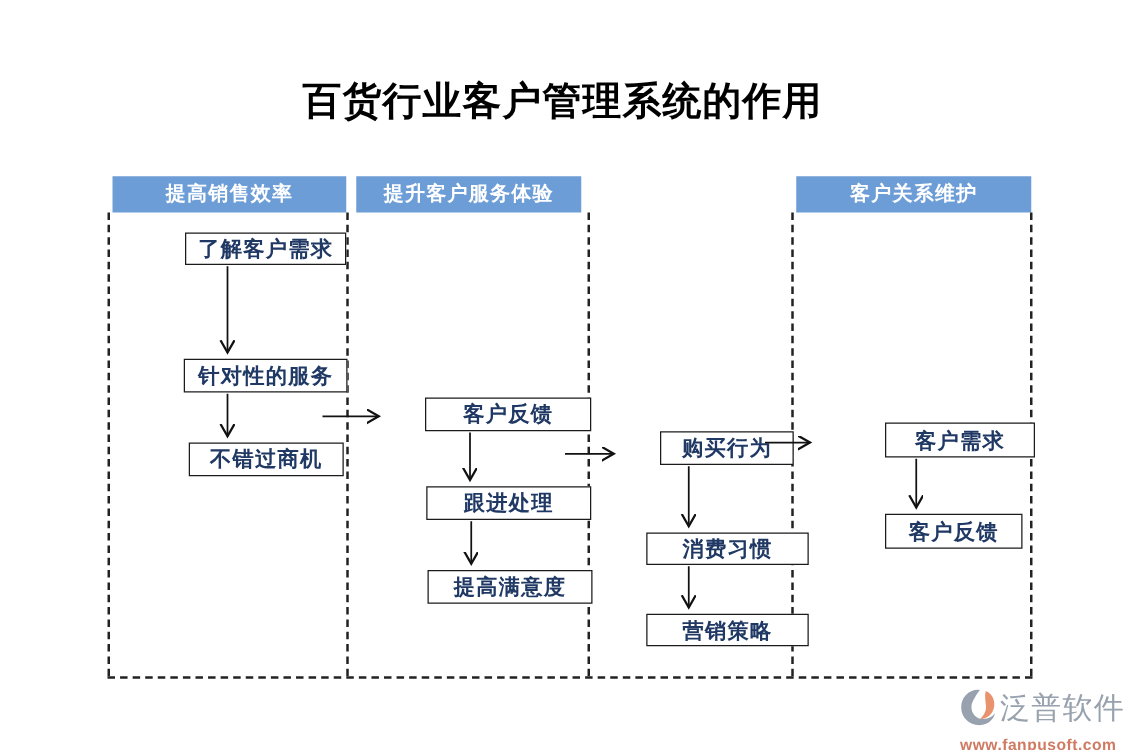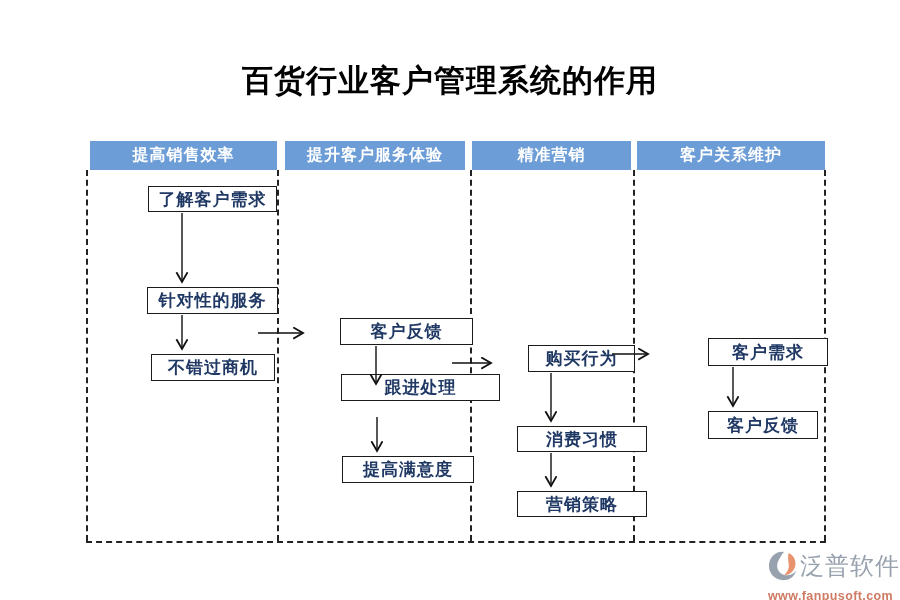--- a/index.html
+++ b/index.html
@@ -62,36 +62,35 @@
 </style>
 </head>
 <body>
 
 <div class="canvas">
 
   <h1 class="title">百货行业客户管理系统的作用</h1>
 
   <div class="col-header" style="left:90px;width:187px">提高销售效率</div>
   <div class="col-header" style="left:285px;width:180px">提升客户服务体验</div>
-  <div class="col-header" style="left:472px;width:159px">精准营销</div>
   <div class="col-header" style="left:637px;width:188px">客户关系维护</div>
 
   <div class="vdash" style="left:86px"></div>
   <div class="vdash" style="left:277px"></div>
   <div class="vdash" style="left:470px"></div>
   <div class="vdash" style="left:633px"></div>
   <div class="vdash" style="left:824px"></div>
   <div class="hdash"></div>
 
   <div class="fbox" style="left:118px;top:186px;width:129px;height:26px">了解客户需求</div>
   <div class="fbox" style="left:117px;top:287px;width:131px;height:27px">针对性的服务</div>
   <div class="fbox" style="left:121px;top:354px;width:124px;height:27px">不错过商机</div>
 
   <div class="fbox" style="left:310px;top:318px;width:133px;height:27px">客户反馈</div>
-  <div class="fbox" style="left:311px;top:374px;width:159px;height:27px">跟进处理</div>
+  <div class="fbox" style="left:311px;top:389px;width:132px;height:27px">跟进处理</div>
   <div class="fbox" style="left:312px;top:456px;width:132px;height:27px">提高满意度</div>
 
   <div class="fbox" style="left:498px;top:345px;width:107px;height:27px">购买行为</div>
   <div class="fbox" style="left:487px;top:426px;width:130px;height:26px">消费习惯</div>
   <div class="fbox" style="left:487px;top:491px;width:130px;height:26px">营销策略</div>
 
   <div class="fbox" style="left:678px;top:338px;width:120px;height:28px">客户需求</div>
   <div class="fbox" style="left:678px;top:411px;width:110px;height:28px">客户反馈</div>
 
   <svg class="arrows" viewBox="0 0 900 600" xmlns="http://www.w3.org/2000/svg">

